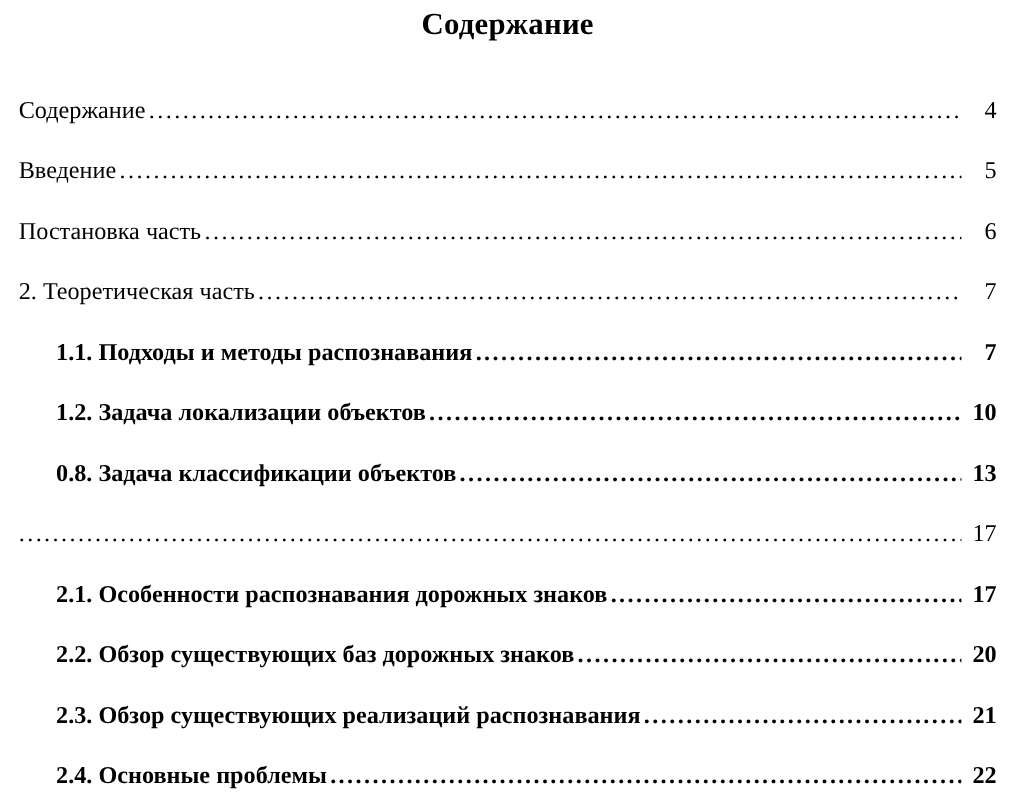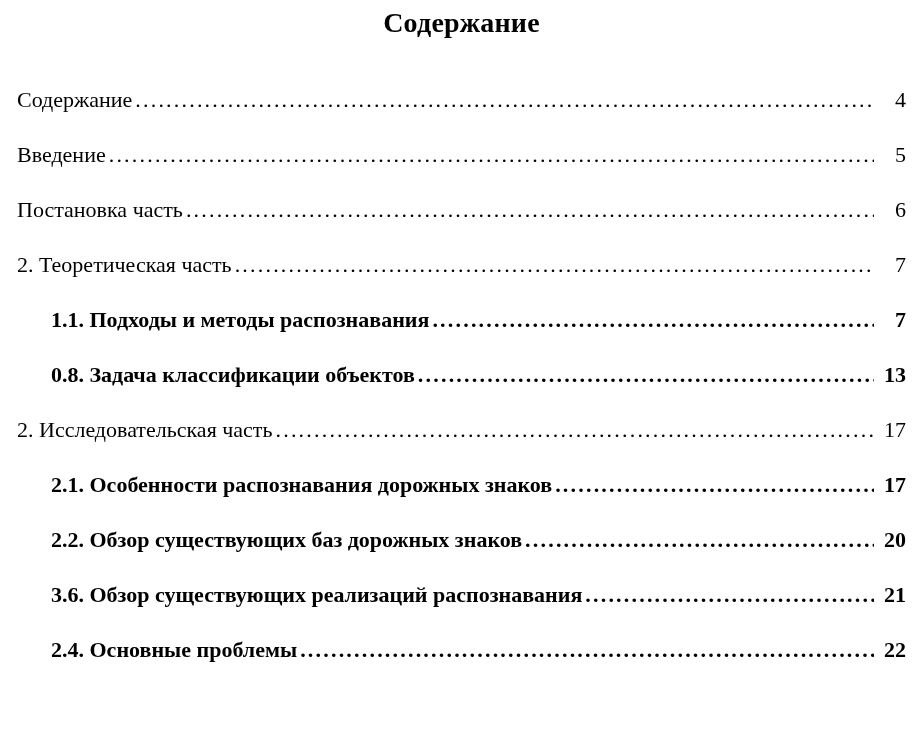--- a/index.html
+++ b/index.html
@@ -96,41 +96,45 @@
     <span class="toc-label">2. Теоретическая часть</span>
     <span class="leader"></span>
     <span class="page-num">7</span>
   </li>
       <li class="toc-entry indent">
     <span class="toc-label">1.1. Подходы и методы распознавания</span>
     <span class="leader"></span>
     <span class="page-num">7</span>
   </li>
       <li class="toc-entry indent">
+    <span class="toc-label">1.2. Задача локализации объектов</span>
+    <span class="leader"></span>
+    <span class="page-num">10</span>
+  </li>
+      <li class="toc-entry indent">
     <span class="toc-label">0.8. Задача классификации объектов</span>
     <span class="leader"></span>
     <span class="page-num">13</span>
   </li>
       <li class="toc-entry">
-    <span class="toc-label">2. Исследовательская часть</span>
     <span class="leader"></span>
     <span class="page-num">17</span>
   </li>
       <li class="toc-entry indent">
     <span class="toc-label">2.1. Особенности распознавания дорожных знаков</span>
     <span class="leader"></span>
     <span class="page-num">17</span>
   </li>
       <li class="toc-entry indent">
     <span class="toc-label">2.2. Обзор существующих баз дорожных знаков</span>
     <span class="leader"></span>
     <span class="page-num">20</span>
   </li>
       <li class="toc-entry indent">
-    <span class="toc-label">3.6. Обзор существующих реализаций распознавания</span>
+    <span class="toc-label">2.3. Обзор существующих реализаций распознавания</span>
     <span class="leader"></span>
     <span class="page-num">21</span>
   </li>
       <li class="toc-entry indent">
     <span class="toc-label">2.4. Основные проблемы</span>
     <span class="leader"></span>
     <span class="page-num">22</span>
   </li>
     </ul>
 </div>

